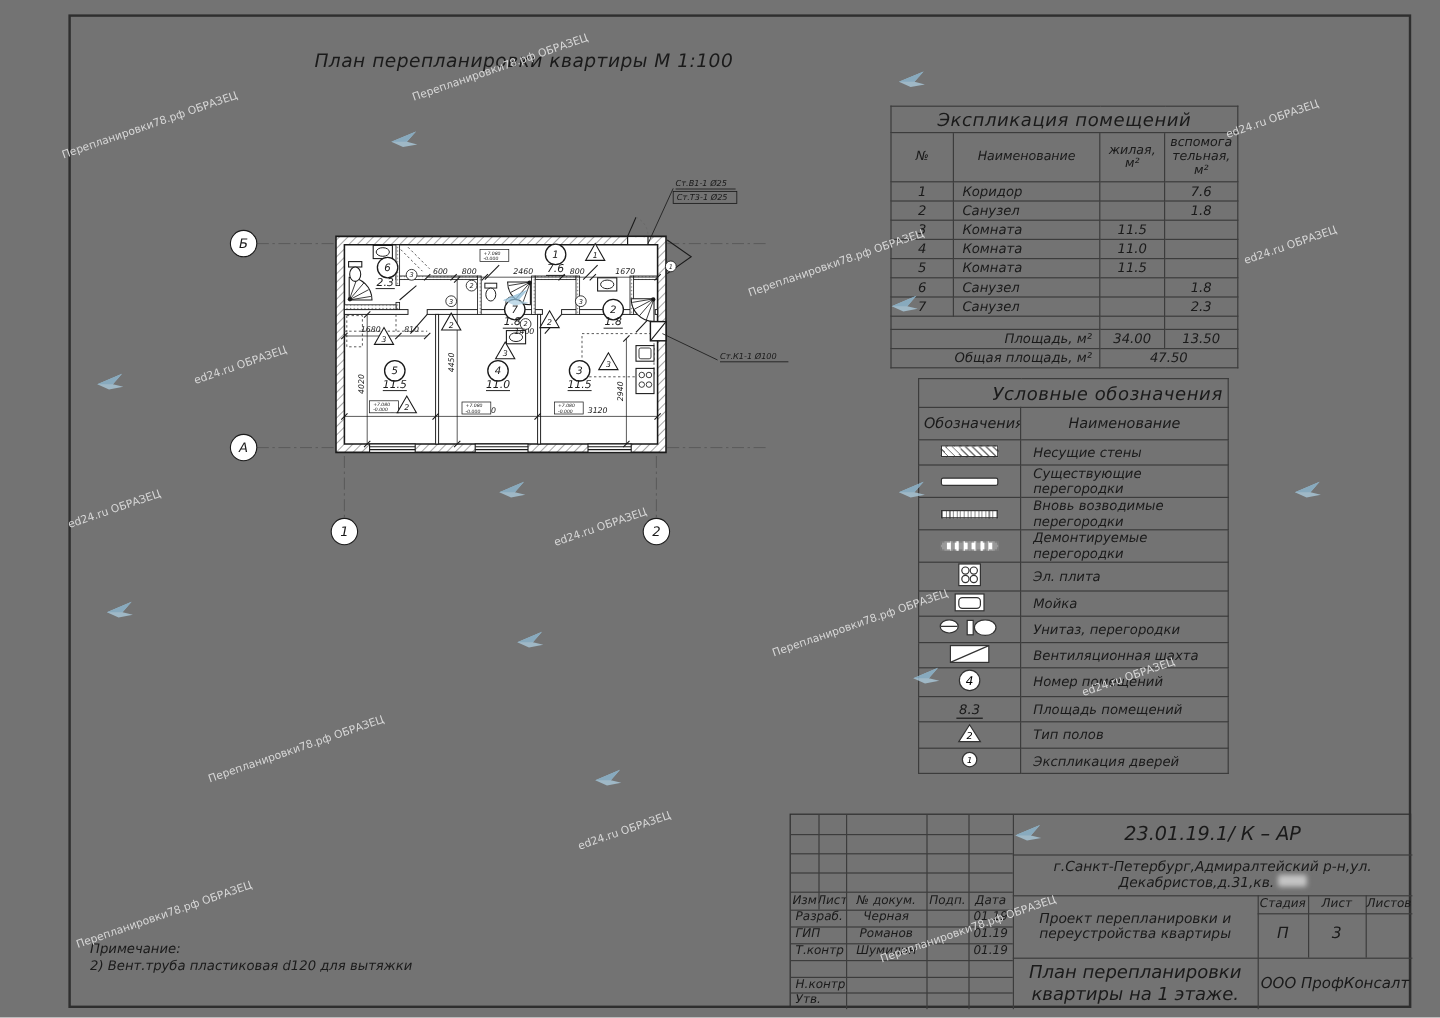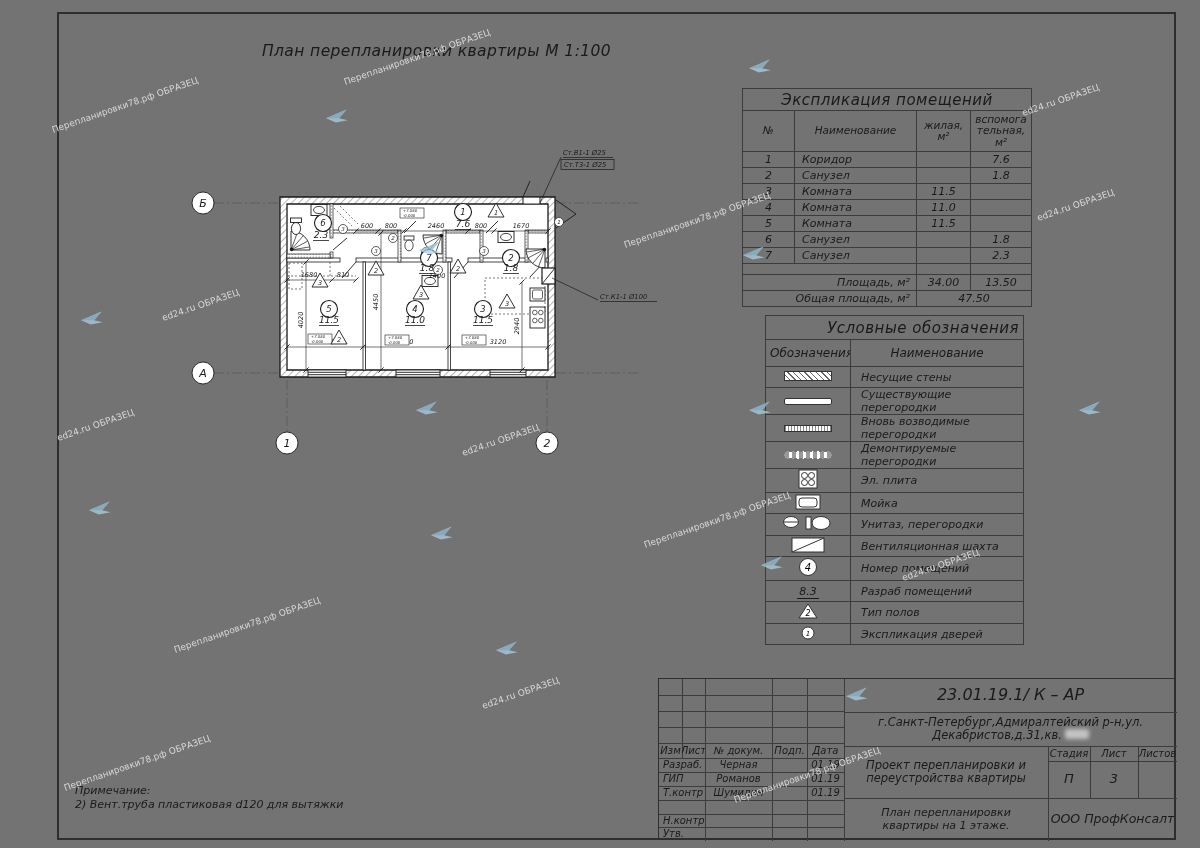--- a/index.html
+++ b/index.html
@@ -510,21 +510,21 @@
           <td class="ic">
       <svg width="20" height="20" viewBox="0 0 20 20">
               <circle cx="10" cy="10" r="8.5" fill="#fff" stroke="#333"></circle>
               <text x="10" y="13.5" text-anchor="middle" style="font-size:10px">4</text>
             </svg>
     </td>
           <td class="lb">Номер помещений</td>
         </tr>
     <tr>
           <td class="ic"><span class="ic-area">8.3</span></td>
-          <td class="lb">Разраб помещений</td>
+          <td class="lb">Площадь помещений</td>
         </tr>
     <tr>
           <td class="ic">
       <svg width="22" height="18" viewBox="0 0 22 18">
               <polygon points="2,16 11,2 20,16" fill="#fff" stroke="#333"></polygon>
               <text x="11" y="14" text-anchor="middle" style="font-size:8px">2</text>
             </svg>
     </td>
           <td class="lb">Тип полов</td>
         </tr>
@@ -590,21 +590,21 @@
       <span>г.Санкт-Петербург,Адмиралтейский р-н,ул.</span>
       <span><span>Декабристов,д.31,кв.</span><span class="blur"></span></span>
     </div>
     <div class="cell" style="left:185px;top:67px;width:204px;height:52px;font-size:11.5px;padding:0 10px;box-sizing:border-box">Проект перепланировки и переустройства квартиры</div>
     <div class="cell" style="left:389px;top:67px;width:42px;height:15px">Стадия</div>
     <div class="cell" style="left:431px;top:67px;width:48px;height:15px">Лист</div>
     <div class="cell" style="left:479px;top:67px;width:39px;height:15px">Листов</div>
     <div class="cell" style="left:389px;top:82px;width:42px;height:37px;font-size:13px">П</div>
     <div class="cell" style="left:431px;top:82px;width:48px;height:37px;font-size:13px">3</div>
     <div class="cell" style="left:479px;top:82px;width:39px;height:37px;font-size:13px"></div>
-    <div class="cell" style="left:185px;top:119px;width:204px;height:43px;font-size:11px;padding:0 8px;box-sizing:border-box">План перепланировки квартиры на 1 этаже.</div>
+    <div class="cell" style="left:185px;top:119px;width:204px;height:43px;font-size:15px;padding:0 8px;box-sizing:border-box">План перепланировки квартиры на 1 этаже.</div>
     <div class="cell" style="left:389px;top:119px;width:129px;height:43px;font-size:12.5px">ООО ПрофКонсалт</div>
   </div>
 
   <div id="notes">
     <div>Примечание:</div>
     <div>2) Вент.труба пластиковая d120 для вытяжки</div>
   </div>
 
   <div>
     <span class="wm" style="left:48px;top:100px">Перепланировки78.рф ОБРАЗЕЦ</span>

